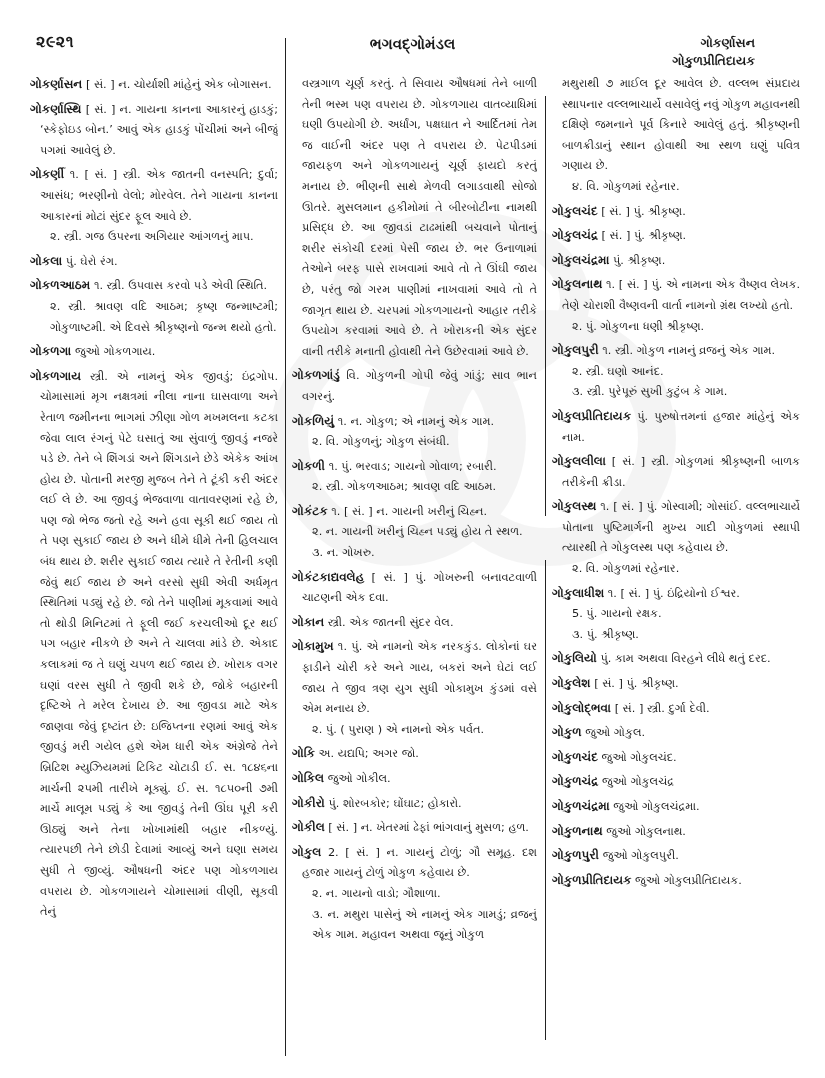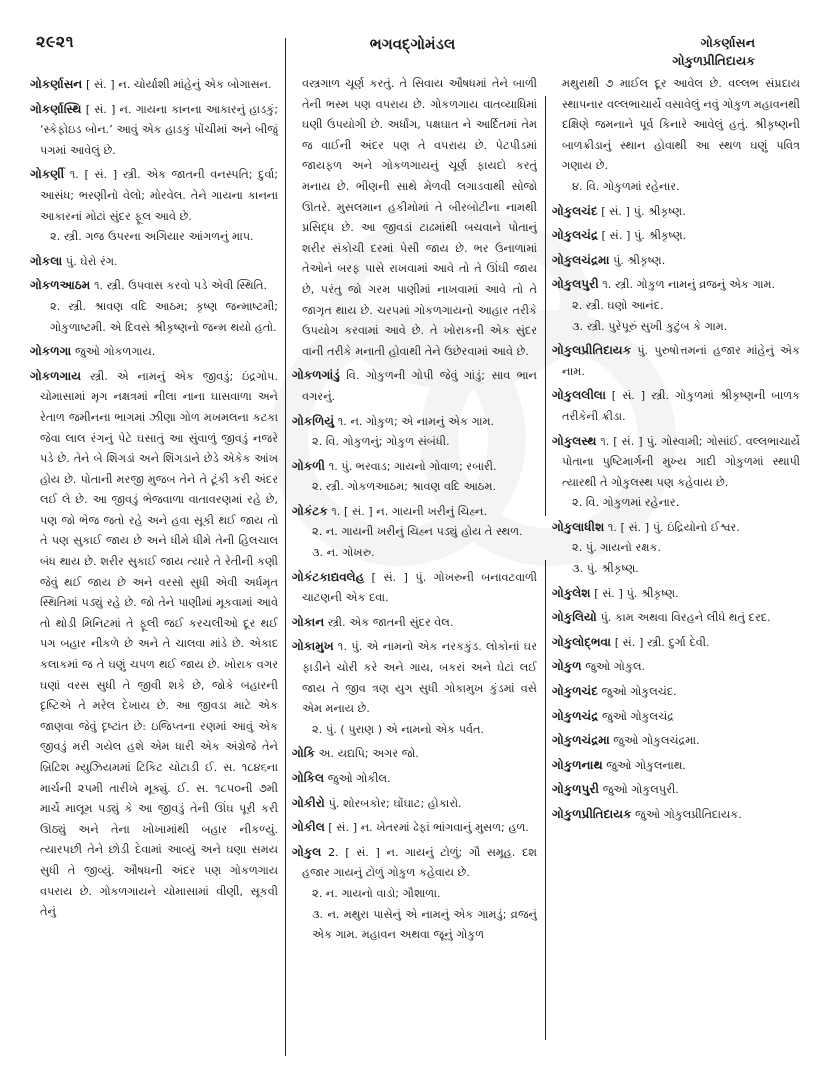--- a/index.html
+++ b/index.html
@@ -94,27 +94,28 @@
       <p class="entry"><span class="hw">ગોકિલ</span> <span>જુઓ ગોકીલ.</span></p>
       <p class="entry"><span class="hw">ગોકીરો</span> <span>પું. શોરબકોર; ઘોંઘાટ; હોકારો.</span></p>
       <p class="entry"><span class="hw">ગોકીલ</span> <span>[ સં. ] ન. ખેતરમાં ઢેફાં ભાંગવાનું મુસળ; હળ.</span></p>
       <p class="entry"><span class="hw">ગોકુલ</span> <span>2. [ સં. ] ન. ગાયનું ટોળું; ગૌ સમૂહ. દશ હજાર ગાયનું ટોળું ગોકુળ કહેવાય છે.</span><span class="sense">૨. ન. ગાયનો વાડો; ગૌશાળા.</span><span class="sense">૩. ન. મથુરા પાસેનું એ નામનું એક ગામડું; વ્રજનું એક ગામ. મહાવન અથવા જૂનું ગોકુળ</span></p>
     </div>
   <div class="col c3">
       <p class="entry cont"><span>મથુરાથી ૭ માઈલ દૂર આવેલ છે. વલ્લભ સંપ્રદાય સ્થાપનાર વલ્લભાચાર્યે વસાવેલું નવું ગોકુળ મહાવનથી દક્ષિણે જમનાને પૂર્વ કિનારે આવેલું હતું. શ્રીકૃષ્ણની બાળક્રીડાનું સ્થાન હોવાથી આ સ્થળ ઘણું પવિત્ર ગણાય છે.</span><span class="sense">૪. વિ. ગોકુળમાં રહેનાર.</span></p>
       <p class="entry"><span class="hw">ગોકુલચંદ</span> <span>[ સં. ] પું. શ્રીકૃષ્ણ.</span></p>
       <p class="entry"><span class="hw">ગોકુલચંદ્ર</span> <span>[ સં. ] પું. શ્રીકૃષ્ણ.</span></p>
       <p class="entry"><span class="hw">ગોકુલચંદ્રમા</span> <span>પું. શ્રીકૃષ્ણ.</span></p>
+      <p class="entry"><span class="hw">ગોકુલનાથ</span> <span>૧. [ સં. ] પું. એ નામના એક વૈષ્ણવ લેખક. તેણે ચોરાશી વૈષ્ણવની વાર્તા નામનો ગ્રંથ લખ્યો હતો.</span><span class="sense">૨. પું. ગોકુળના ધણી શ્રીકૃષ્ણ.</span></p>
       <p class="entry"><span class="hw">ગોકુલપુરી</span> <span>૧. સ્ત્રી. ગોકુળ નામનું વ્રજનું એક ગામ.</span><span class="sense">૨. સ્ત્રી. ઘણો આનંદ.</span><span class="sense">૩. સ્ત્રી. પુરેપૂરું સુખી કુટુંબ કે ગામ.</span></p>
       <p class="entry"><span class="hw">ગોકુલપ્રીતિદાયક</span> <span>પું. પુરુષોત્તમનાં હજાર માંહેનું એક નામ.</span></p>
       <p class="entry"><span class="hw">ગોકુલલીલા</span> <span>[ સં. ] સ્ત્રી. ગોકુળમાં શ્રીકૃષ્ણની બાળક તરીકેની ક્રીડા.</span></p>
       <p class="entry"><span class="hw">ગોકુલસ્થ</span> <span>૧. [ સં. ] પું. ગોસ્વામી; ગોસાંઈ. વલ્લભાચાર્યે પોતાના પુષ્ટિમાર્ગની મુખ્ય ગાદી ગોકુળમાં સ્થાપી ત્યારથી તે ગોકુલસ્થ પણ કહેવાય છે.</span><span class="sense">૨. વિ. ગોકુળમાં રહેનાર.</span></p>
-      <p class="entry"><span class="hw">ગોકુલાધીશ</span> <span>૧. [ સં. ] પું. ઇંદ્રિયોનો ઈશ્વર.</span><span class="sense">૨. પું. ગાયનો રક્ષક.</span><span class="sense">૩. પું. શ્રીકૃષ્ણ.</span></p>
+      <p class="entry"><span class="hw">ગોકુલાધીશ</span> <span>૧. [ સં. ] પું. ઇંદ્રિયોનો ઈશ્વર.</span><span class="sense">5. પું. ગાયનો રક્ષક.</span><span class="sense">૩. પું. શ્રીકૃષ્ણ.</span></p>
+      <p class="entry"><span class="hw">ગોકુલિયો</span> <span>પું. કામ અથવા વિરહને લીધે થતું દરદ.</span></p>
       <p class="entry"><span class="hw">ગોકુલેશ</span> <span>[ સં. ] પું. શ્રીકૃષ્ણ.</span></p>
-      <p class="entry"><span class="hw">ગોકુલિયો</span> <span>પું. કામ અથવા વિરહને લીધે થતું દરદ.</span></p>
       <p class="entry"><span class="hw">ગોકુલોદ્ભવા</span> <span>[ સં. ] સ્ત્રી. દુર્ગા દેવી.</span></p>
       <p class="entry"><span class="hw">ગોકુળ</span> <span>જુઓ ગોકુલ.</span></p>
       <p class="entry"><span class="hw">ગોકુળચંદ</span> <span>જુઓ ગોકુલચંદ.</span></p>
       <p class="entry"><span class="hw">ગોકુળચંદ્ર</span> <span>જુઓ ગોકુલચંદ્ર</span></p>
       <p class="entry"><span class="hw">ગોકુળચંદ્રમા</span> <span>જુઓ ગોકુલચંદ્રમા.</span></p>
       <p class="entry"><span class="hw">ગોકુળનાથ</span> <span>જુઓ ગોકુલનાથ.</span></p>
       <p class="entry"><span class="hw">ગોકુળપુરી</span> <span>જુઓ ગોકુલપુરી.</span></p>
       <p class="entry"><span class="hw">ગોકુળપ્રીતિદાયક</span> <span>જુઓ ગોકુલપ્રીતિદાયક.</span></p>
     </div>
 </div>

